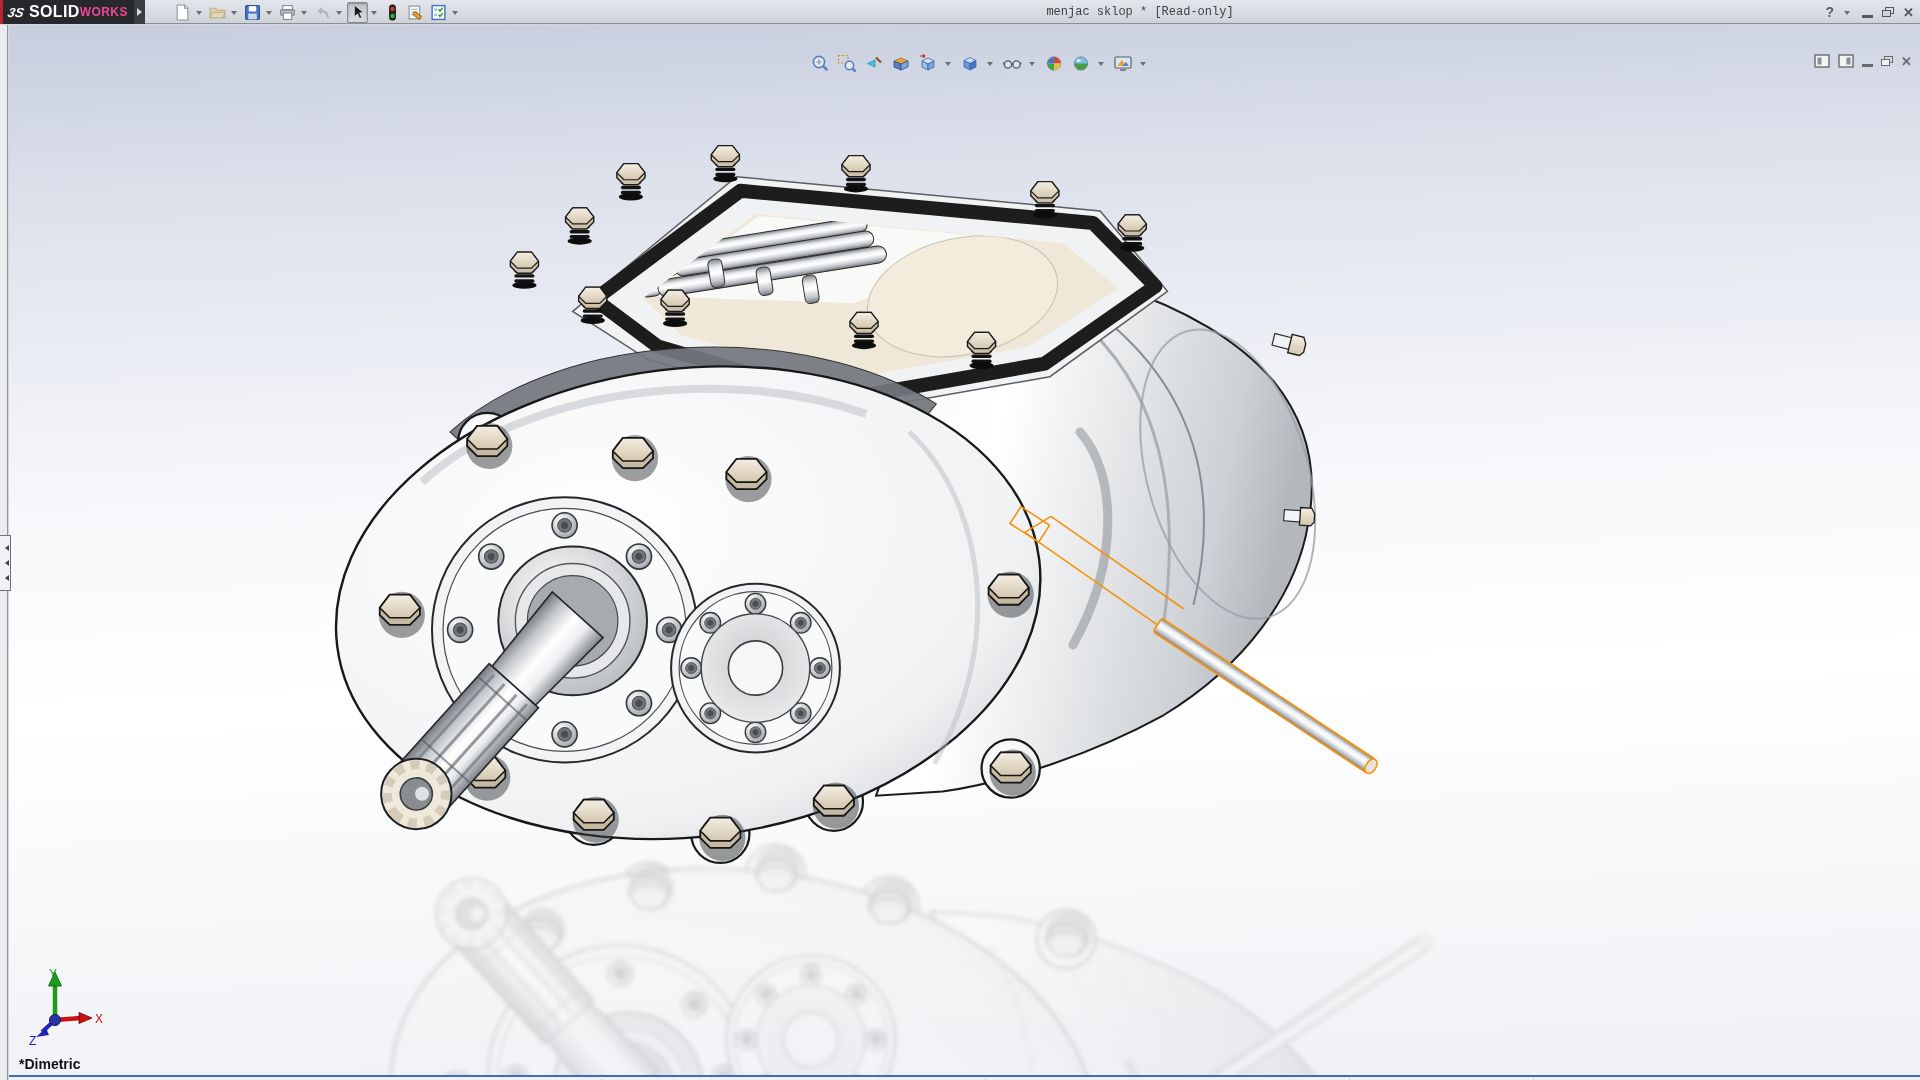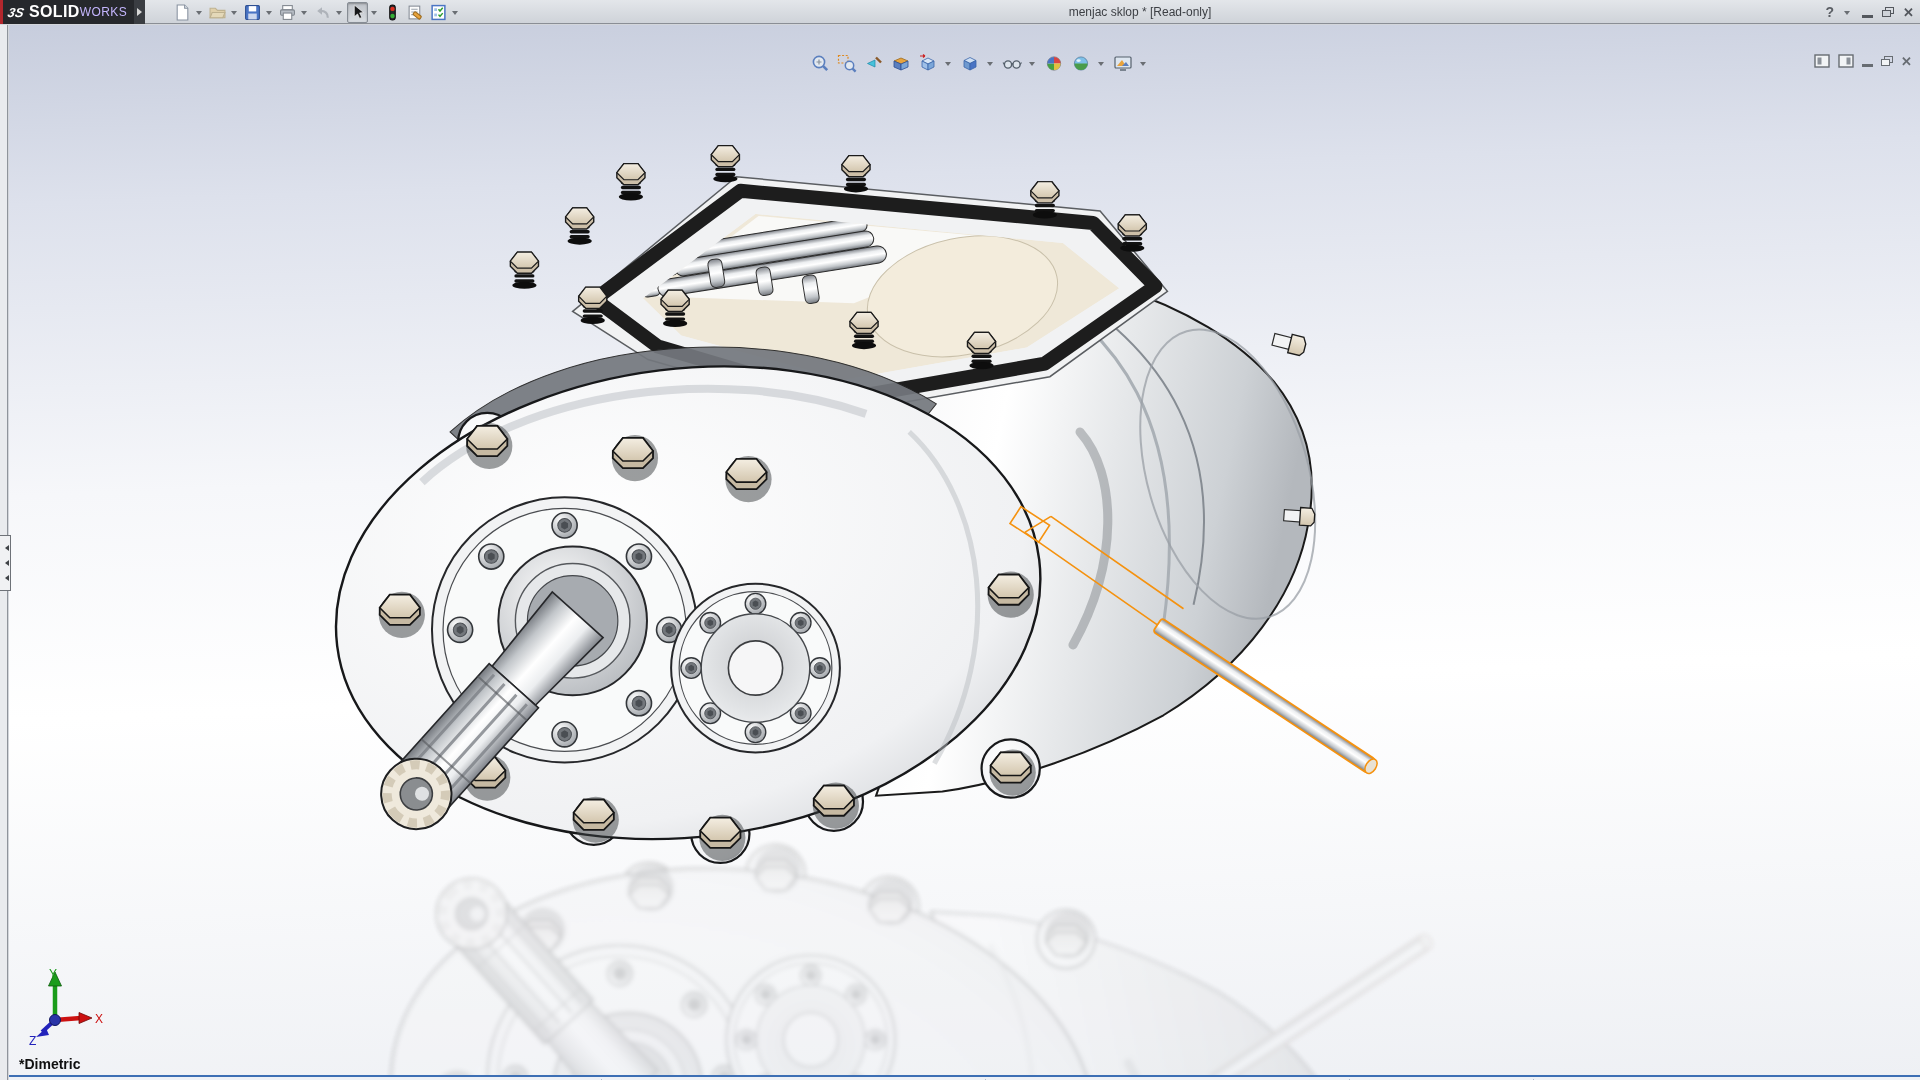--- a/index.html
+++ b/index.html
@@ -8,34 +8,34 @@
        font-family:"Liberation Sans",sans-serif;background:#d3d6db;}
 
   
   .titlebar{position:absolute;left:0;top:0;width:1920px;height:24px;
     background:linear-gradient(#e3e6ea,#cfd3d9);border-bottom:1px solid #8a8e95;}
   .logo{position:absolute;left:0;top:0;width:134px;height:24px;background:#26282c;
     display:flex;align-items:center;padding-left:8px;color:#fff;}
   .logo .redstrip{position:absolute;left:0;top:0;width:3px;height:24px;background:#b3272d;}
   .logo .mark{font-style:italic;font-weight:bold;font-size:13px;margin-right:5px;transform:skewX(-12deg);}
   .logo .solid{font-weight:bold;font-size:16px;letter-spacing:.4px;}
-  .logo .works{font-weight:normal;font-size:12px;color:#c4b5fd;letter-spacing:.4px;}
+  .logo .works{font-weight:bold;font-size:12px;color:#ec4899;letter-spacing:.4px;}
   .logo-arrow{position:absolute;left:134px;top:0;width:11px;height:24px;background:#3a3d42;
     display:flex;align-items:center;justify-content:center;}
   .logo-arrow:after{content:"";border:4px solid transparent;border-left:5px solid #d8d8d8;margin-left:4px;}
 
   .main-toolbar{position:absolute;left:172px;top:0;height:24px;display:flex;align-items:center;gap:2px;}
   .tbtn{width:21px;height:21px;display:flex;align-items:center;justify-content:center;border-radius:2px;}
   .tbtn.pressed{background:linear-gradient(#bfc3c9,#d8dce1);border:1px solid #878d95;
     box-shadow:inset 0 1px 2px rgba(0,0,0,.3);}
   .tbtn.disabled{opacity:.55;}
   .caret{width:0;height:0;border:3px solid transparent;border-top:4px solid #6a6e73;margin:4px 3px 0 1px;}
 
   .title-text{position:absolute;left:1140px;top:0;height:24px;transform:translateX(-50%);
-    display:flex;align-items:center;font-size:12px;color:#3c3f44;white-space:nowrap;}
+    display:flex;align-items:center;font-size:12px;color:#3c3f44;white-space:nowrap;font-family:Liberation Mono, monospace;}
 
   .win-controls{position:absolute;right:6px;top:0;height:24px;display:flex;align-items:center;gap:9px;color:#53575d;}
   .help{font-weight:bold;font-size:14px;color:#5a5e64;}
   .glyph-min{width:11px;height:3px;background:#53575d;margin-top:8px;}
   .glyph-restore{width:12px;height:10px;position:relative;}
   .glyph-restore i{position:absolute;border:1.5px solid #53575d;width:9px;height:7px;display:block;}
   .glyph-restore i:first-child{right:0;top:0;}
   .glyph-restore i:last-child{left:0;bottom:0;background:#cfd3d9;}
   .glyph-close{font-size:13px;font-weight:bold;color:#53575d;line-height:1;}
 

